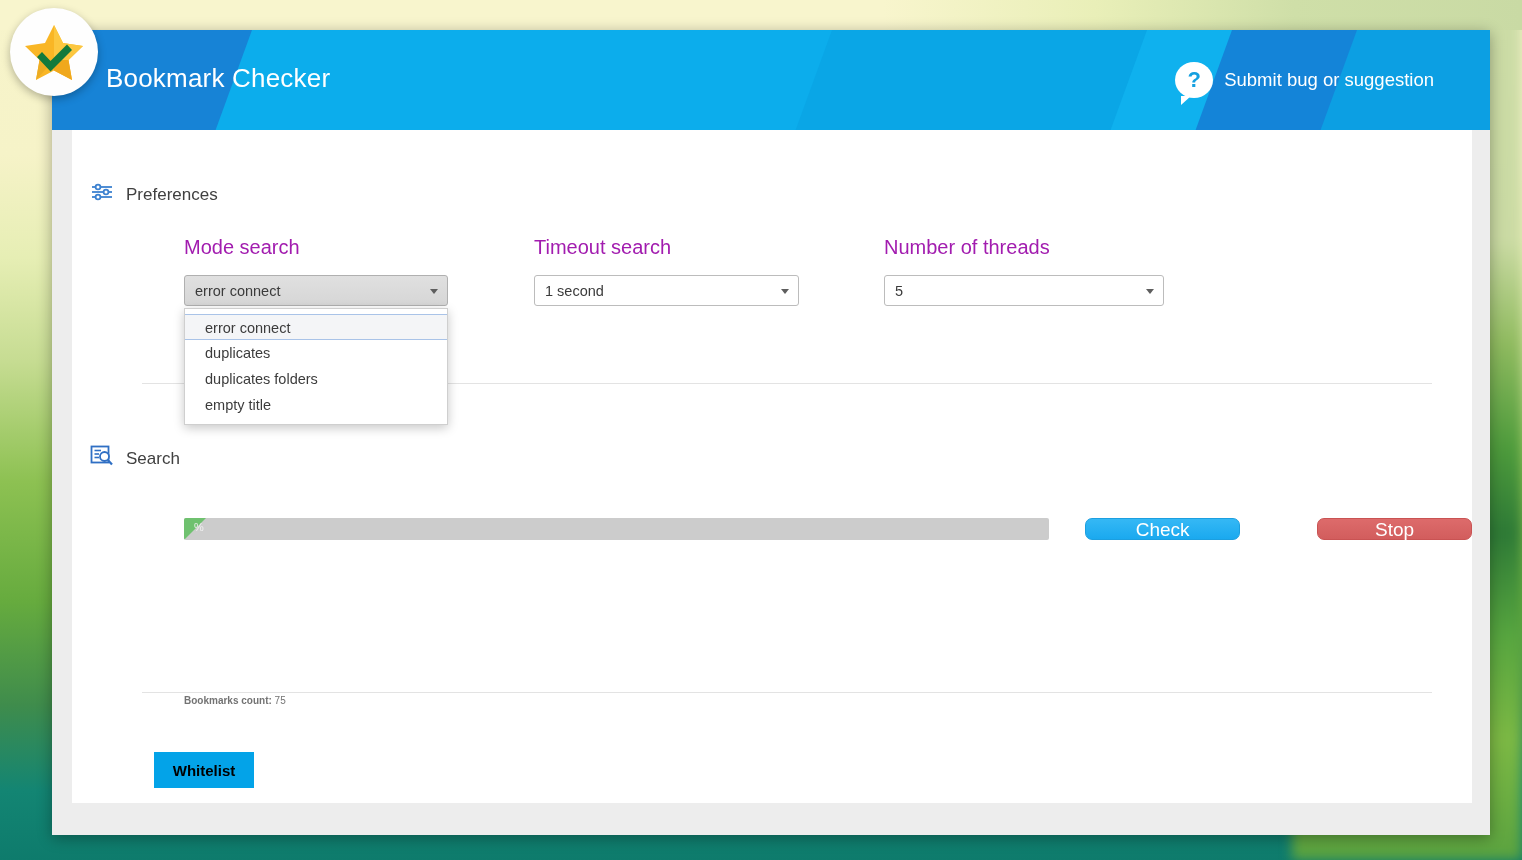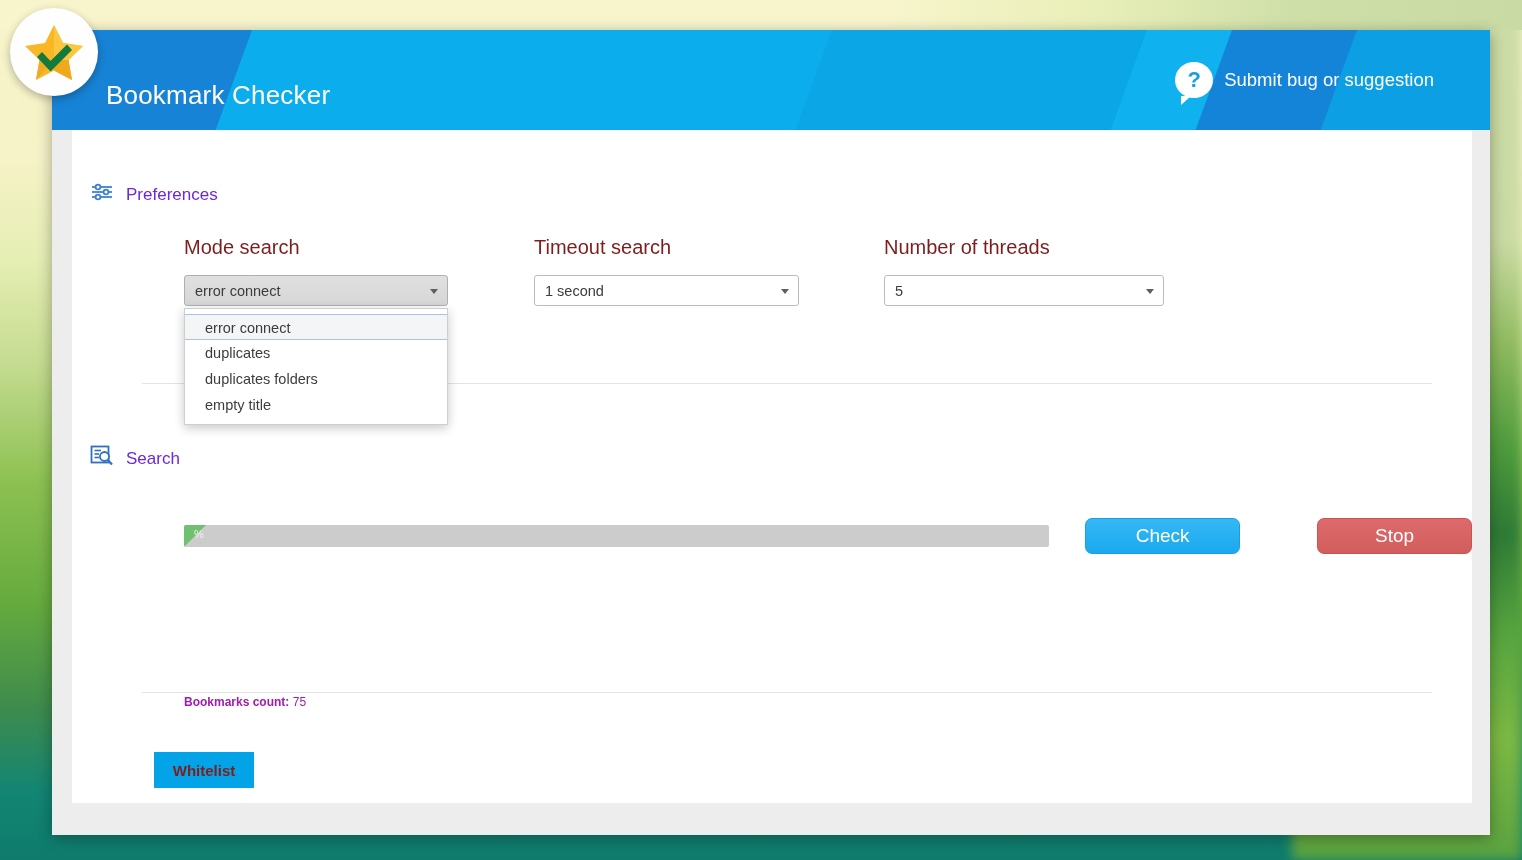--- a/index.html
+++ b/index.html
@@ -73,21 +73,21 @@
   }
   .band-a { left: -160px; width: 360px; background: #1783d6; }
   .band-b { left: 180px;  width: 600px; background: #0cadec; }
   .band-c { left: 760px;  width: 330px; background: #0aa6e6; }
   .band-d { left: 1075px; width: 95px;  background: #0fb1ee; }
   .band-e { left: 1160px; width: 130px; background: #1484d8; }
   .band-f { left: 1285px; width: 260px; background: #0c9fe3; }
 
   #app-title {
     position: absolute;
-    left: 54px; top: 50px;
+    left: 54px; top: 33px;
     color: #ffffff;
     font-size: 26px;
     font-weight: 400;
     letter-spacing: 0.2px;
     z-index: 4;
   }
 
   #submit-bug {
     position: absolute;
     right: 56px; top: 32px;
@@ -142,38 +142,38 @@
     left: 20px; top: 100px;
     width: 1400px;
     height: 673px;
     background: #ffffff;
   }
 
   .section-head {
     display: flex;
     align-items: center;
     gap: 12px;
-    color: #6d28d9;
+    color: #404040;
     font-size: 17px;
   }
   #prefs-head { position: absolute; left: 18px; top: 52px; }
   #search-head { position: absolute; left: 18px; top: 315px; }
 
   
   #form-row {
     position: absolute;
     left: 112px; top: 106px;
     display: flex;
     gap: 85px;
   }
   .field { width: 265px; }
   .field.wide { width: 280px; }
   .field-label {
     font-size: 20px;
-    color: #7f1d1d;
+    color: #a21caf;
     margin-bottom: 16px;
     font-weight: 400;
   }
   .select-box {
     position: relative;
     height: 31px;
     border: 1px solid #bcbcbc;
     border-radius: 3px;
     background: #ffffff;
     display: flex;
@@ -262,21 +262,21 @@
   #progress-text {
     position: absolute;
     left: 10px; top: 3px;
     font-size: 11px;
     color: #efefef;
   }
 
   .action-btn {
     margin-left: 36px;
     width: 161px;
-    height: 36px;
+    height: 22px;
     border: none;
     border-radius: 7px;
     color: #fff;
     font-size: 19px;
     font-family: "Liberation Sans", sans-serif;
     cursor: pointer;
   }
   #check-button {
     background: linear-gradient(to bottom, #35b8f5, #1aa9ef);
     border: 1px solid #1c9fe0;
@@ -284,33 +284,33 @@
   }
   #stop-button {
     background: linear-gradient(to bottom, #dd6b6b, #d25d5d);
     border: 1px solid #c95353;
     margin-left: 77px;
   }
 
   #bookmarks-count {
     position: absolute;
     left: 112px; top: 565px;
-    font-size: 12px;
-    color: #a21caf;
+    font-size: 10px;
+    color: #737373;
   }
   #bookmarks-count .lbl { font-weight: bold; }
 
   #whitelist-button {
     position: absolute;
     left: 82px; top: 622px;
     width: 100px;
     height: 36px;
     background: #03a3e8;
     border: none;
-    color: #7f1d1d;
+    color: #000000;
     font-size: 15px;
     font-weight: bold;
     font-family: "Liberation Sans", sans-serif;
     cursor: pointer;
   }
 </style>
 </head>
 <body>
 
 <div id="backdrop"></div>

